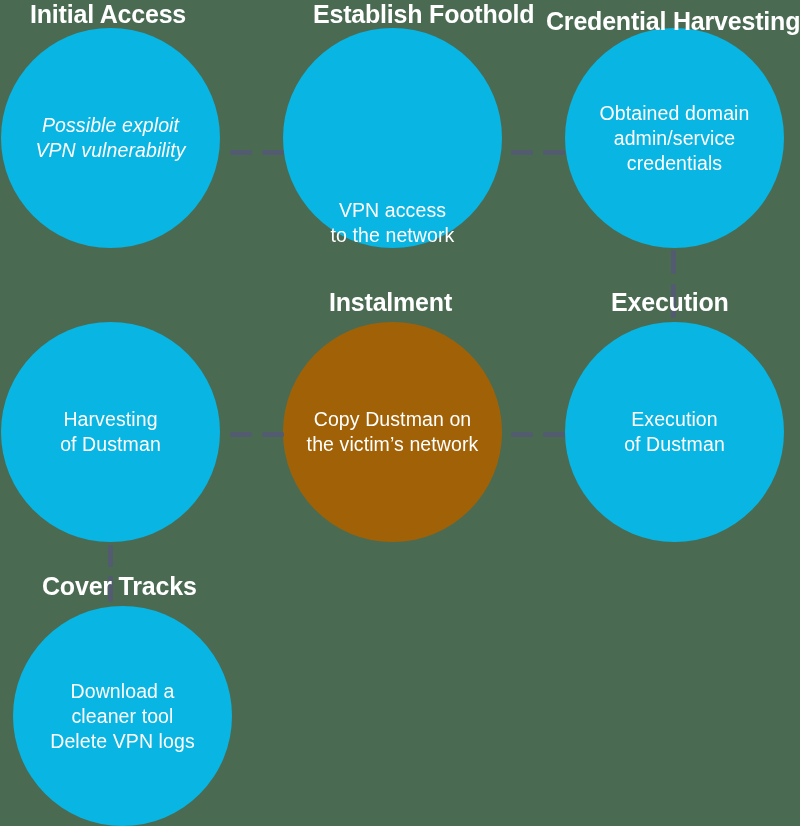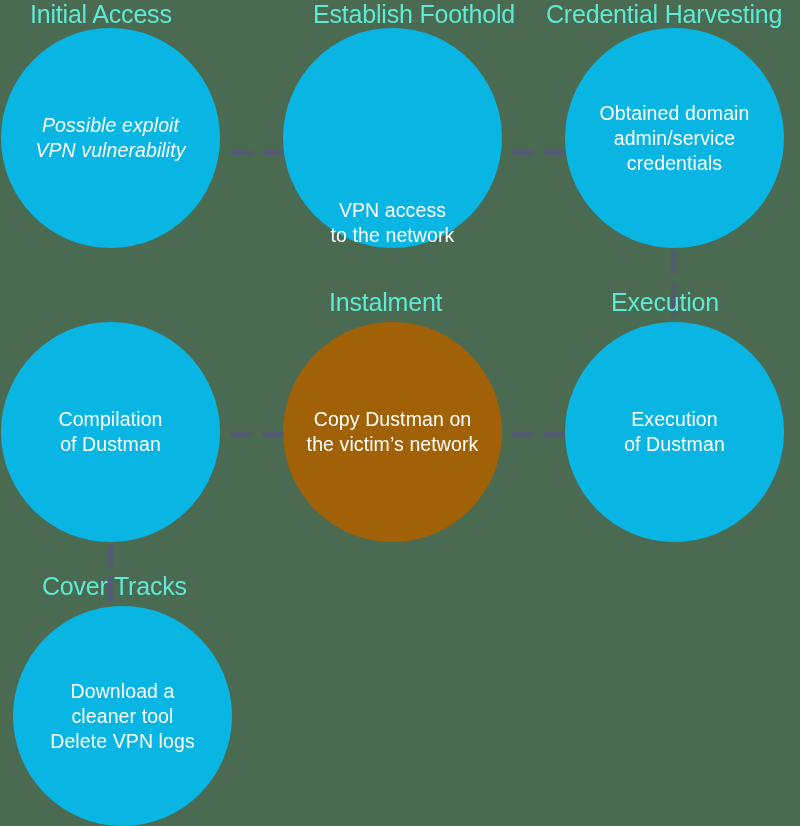--- a/index.html
+++ b/index.html
@@ -26,24 +26,24 @@
     font-size:19.5px;
     line-height:25px;
     font-weight:400;
     letter-spacing:0.1px;
     white-space:pre-line;
     padding:0 8px;
   }
 
   .stage-title{
     position:absolute;
-    font-weight:normal;
+    font-weight:bold;
     font-size:25px;
     line-height:28px;
-    color:#5eead4;
+    color:#ffffff;
     letter-spacing:-0.2px;
     white-space:nowrap;
     z-index:5;
   }
 
   
   .conn-h{
     position:absolute;
     height:5px;
     border-radius:2px;
@@ -84,29 +84,29 @@
     <div class="circle-label">Possible exploit
 VPN vulnerability</div>
   </div>
 
   <div class="stage-title" style="left:281px;top:0px;margin-left:32px;">Establish Foothold</div>
   <div class="circle" style="left:283px;top:28px;width:219px;height:220px;background:#09b5e2;align-items:flex-end;">
     <div class="circle-label">VPN access
 to the network</div>
   </div>
 
-  <div class="stage-title" style="left:546px;top:0px;">Credential Harvesting</div>
+  <div class="stage-title" style="left:546px;top:7px;">Credential Harvesting</div>
   <div class="circle" style="left:565px;top:28px;width:219px;height:220px;background:#09b5e2;">
     <div class="circle-label">Obtained domain
 admin/service
 credentials</div>
   </div>
 
   <div class="circle" style="left:1px;top:322px;width:219px;height:220px;background:#09b5e2;">
-    <div class="circle-label">Compilation
+    <div class="circle-label">Harvesting
 of Dustman</div>
   </div>
 
   <div class="stage-title" style="left:329px;top:288px;">Instalment</div>
   <div class="circle" style="left:283px;top:322px;width:219px;height:220px;background:#a16207;">
     <div class="circle-label">Copy Dustman on
 the victim’s network</div>
   </div>
 
   <div class="stage-title" style="left:611px;top:288px;">Execution</div>

